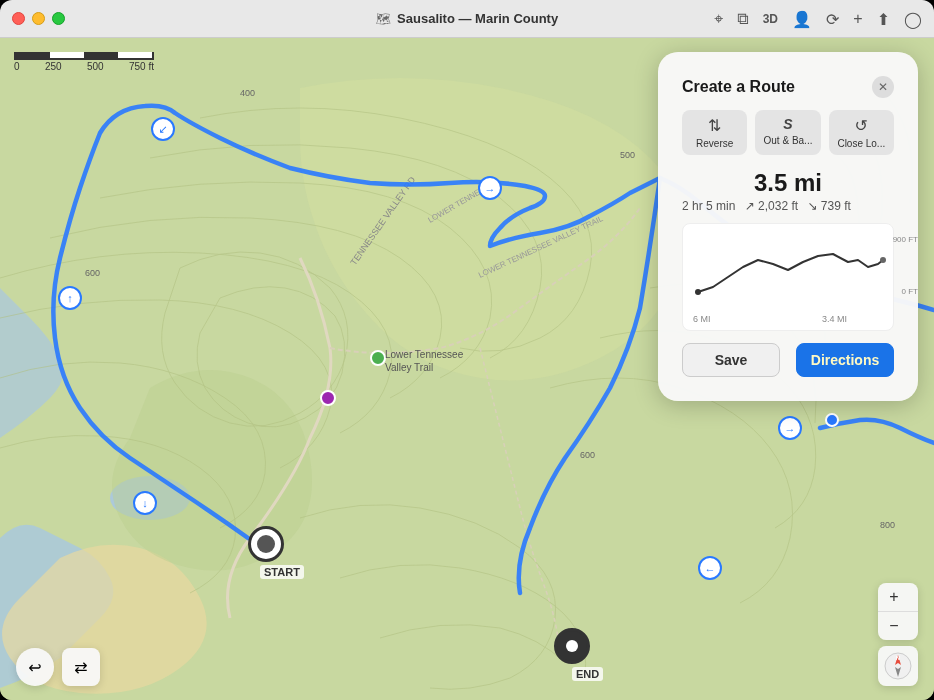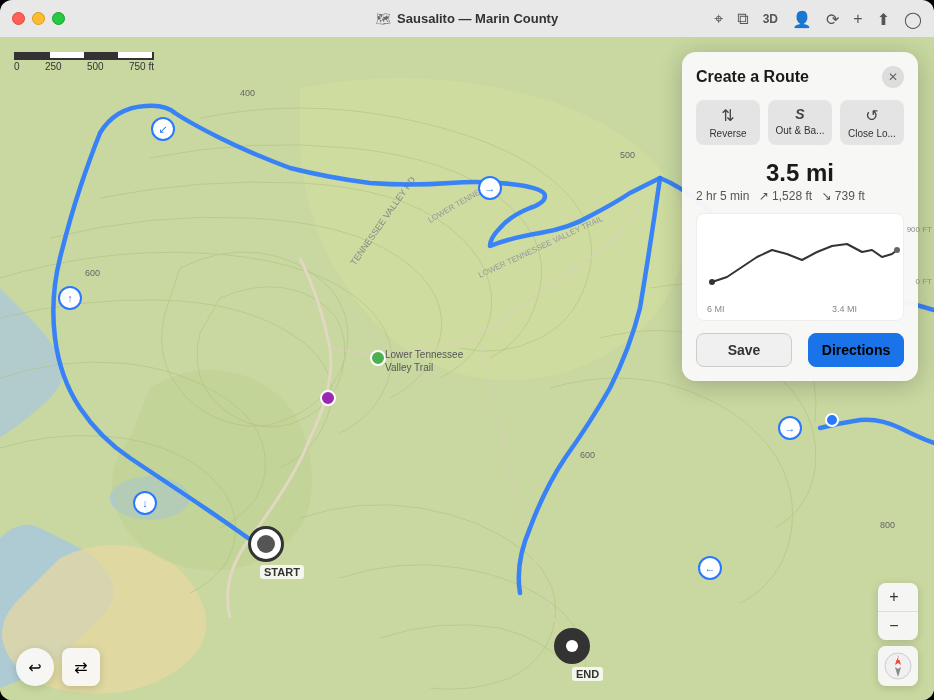--- a/index.html
+++ b/index.html
@@ -79,25 +79,25 @@
     .scale-seg:nth-child(odd) { background: #333; }
     .scale-seg:nth-child(even) { background: #fff; }
     #scale-labels {
       display: flex; justify-content: space-between; width: 140px;
       font-size: 10px; color: #333; margin-top: 1px;
     }
 
     
     #route-panel {
       position: absolute; top: 14px; right: 16px;
-      width: 236px;
+      width: 260px;
       background: rgba(248,248,248,0.97);
-      border-radius: 14px;
+      border-radius: 20px;
       box-shadow: 0 4px 24px rgba(0,0,0,0.22);
-      padding: 14px;
+      padding: 24px;
       z-index: 50;
     }
     #panel-header {
       display: flex; align-items: center; justify-content: space-between;
       margin-bottom: 12px;
     }
     #panel-title { font-size: 16px; font-weight: 700; color: #1a1a1a; }
     #panel-close {
       width: 22px; height: 22px; border-radius: 50%;
       background: #ddd; display: flex; align-items: center; justify-content: center;
@@ -140,21 +140,21 @@
     #elev-svg { display: block; }
 
     
     #action-buttons { display: flex; gap: 16px; }
     .action-btn {
       flex: 1; height: 34px; border-radius: 8px;
       border: 1px solid #ccc; background: #f0f0f0;
       font-size: 14px; font-weight: 600; color: #333; cursor: pointer;
     }
     .action-btn.primary {
-      background: #1a73e8; border-color: #1a73e8; color: #000000;
+      background: #1a73e8; border-color: #1a73e8; color: #fef9c3;
     }
 
     
     #map-controls-br {
       position: absolute; bottom: 14px; right: 16px;
       display: flex; flex-direction: column; gap: 6px; z-index: 10;
     }
     #zoom-controls {
       display: flex; flex-direction: column;
       background: rgba(248,248,248,0.95); border-radius: 8px;
@@ -396,21 +396,21 @@
         <button class="route-opt-btn">
           <span class="opt-icon">↺</span>
           <span class="opt-label">Close Lo...</span>
         </button>
       </div>
 
       <div id="route-stats">
         <div id="route-distance">3.5 mi</div>
         <div id="route-meta">
           <span>2 hr 5 min</span>
-          <span>↗ 1,528 ft</span>
+          <span>↗ 2,032 ft</span>
           <span>↘ 739 ft</span>
         </div>
       </div>
 
       <div id="elevation-chart">
         <div id="chart-wrapper">
           <svg id="elev-svg" width="230" height="80" viewBox="0 0 230 80">
 
             <rect width="190" height="65" fill="white" rx="2"></rect>
 

